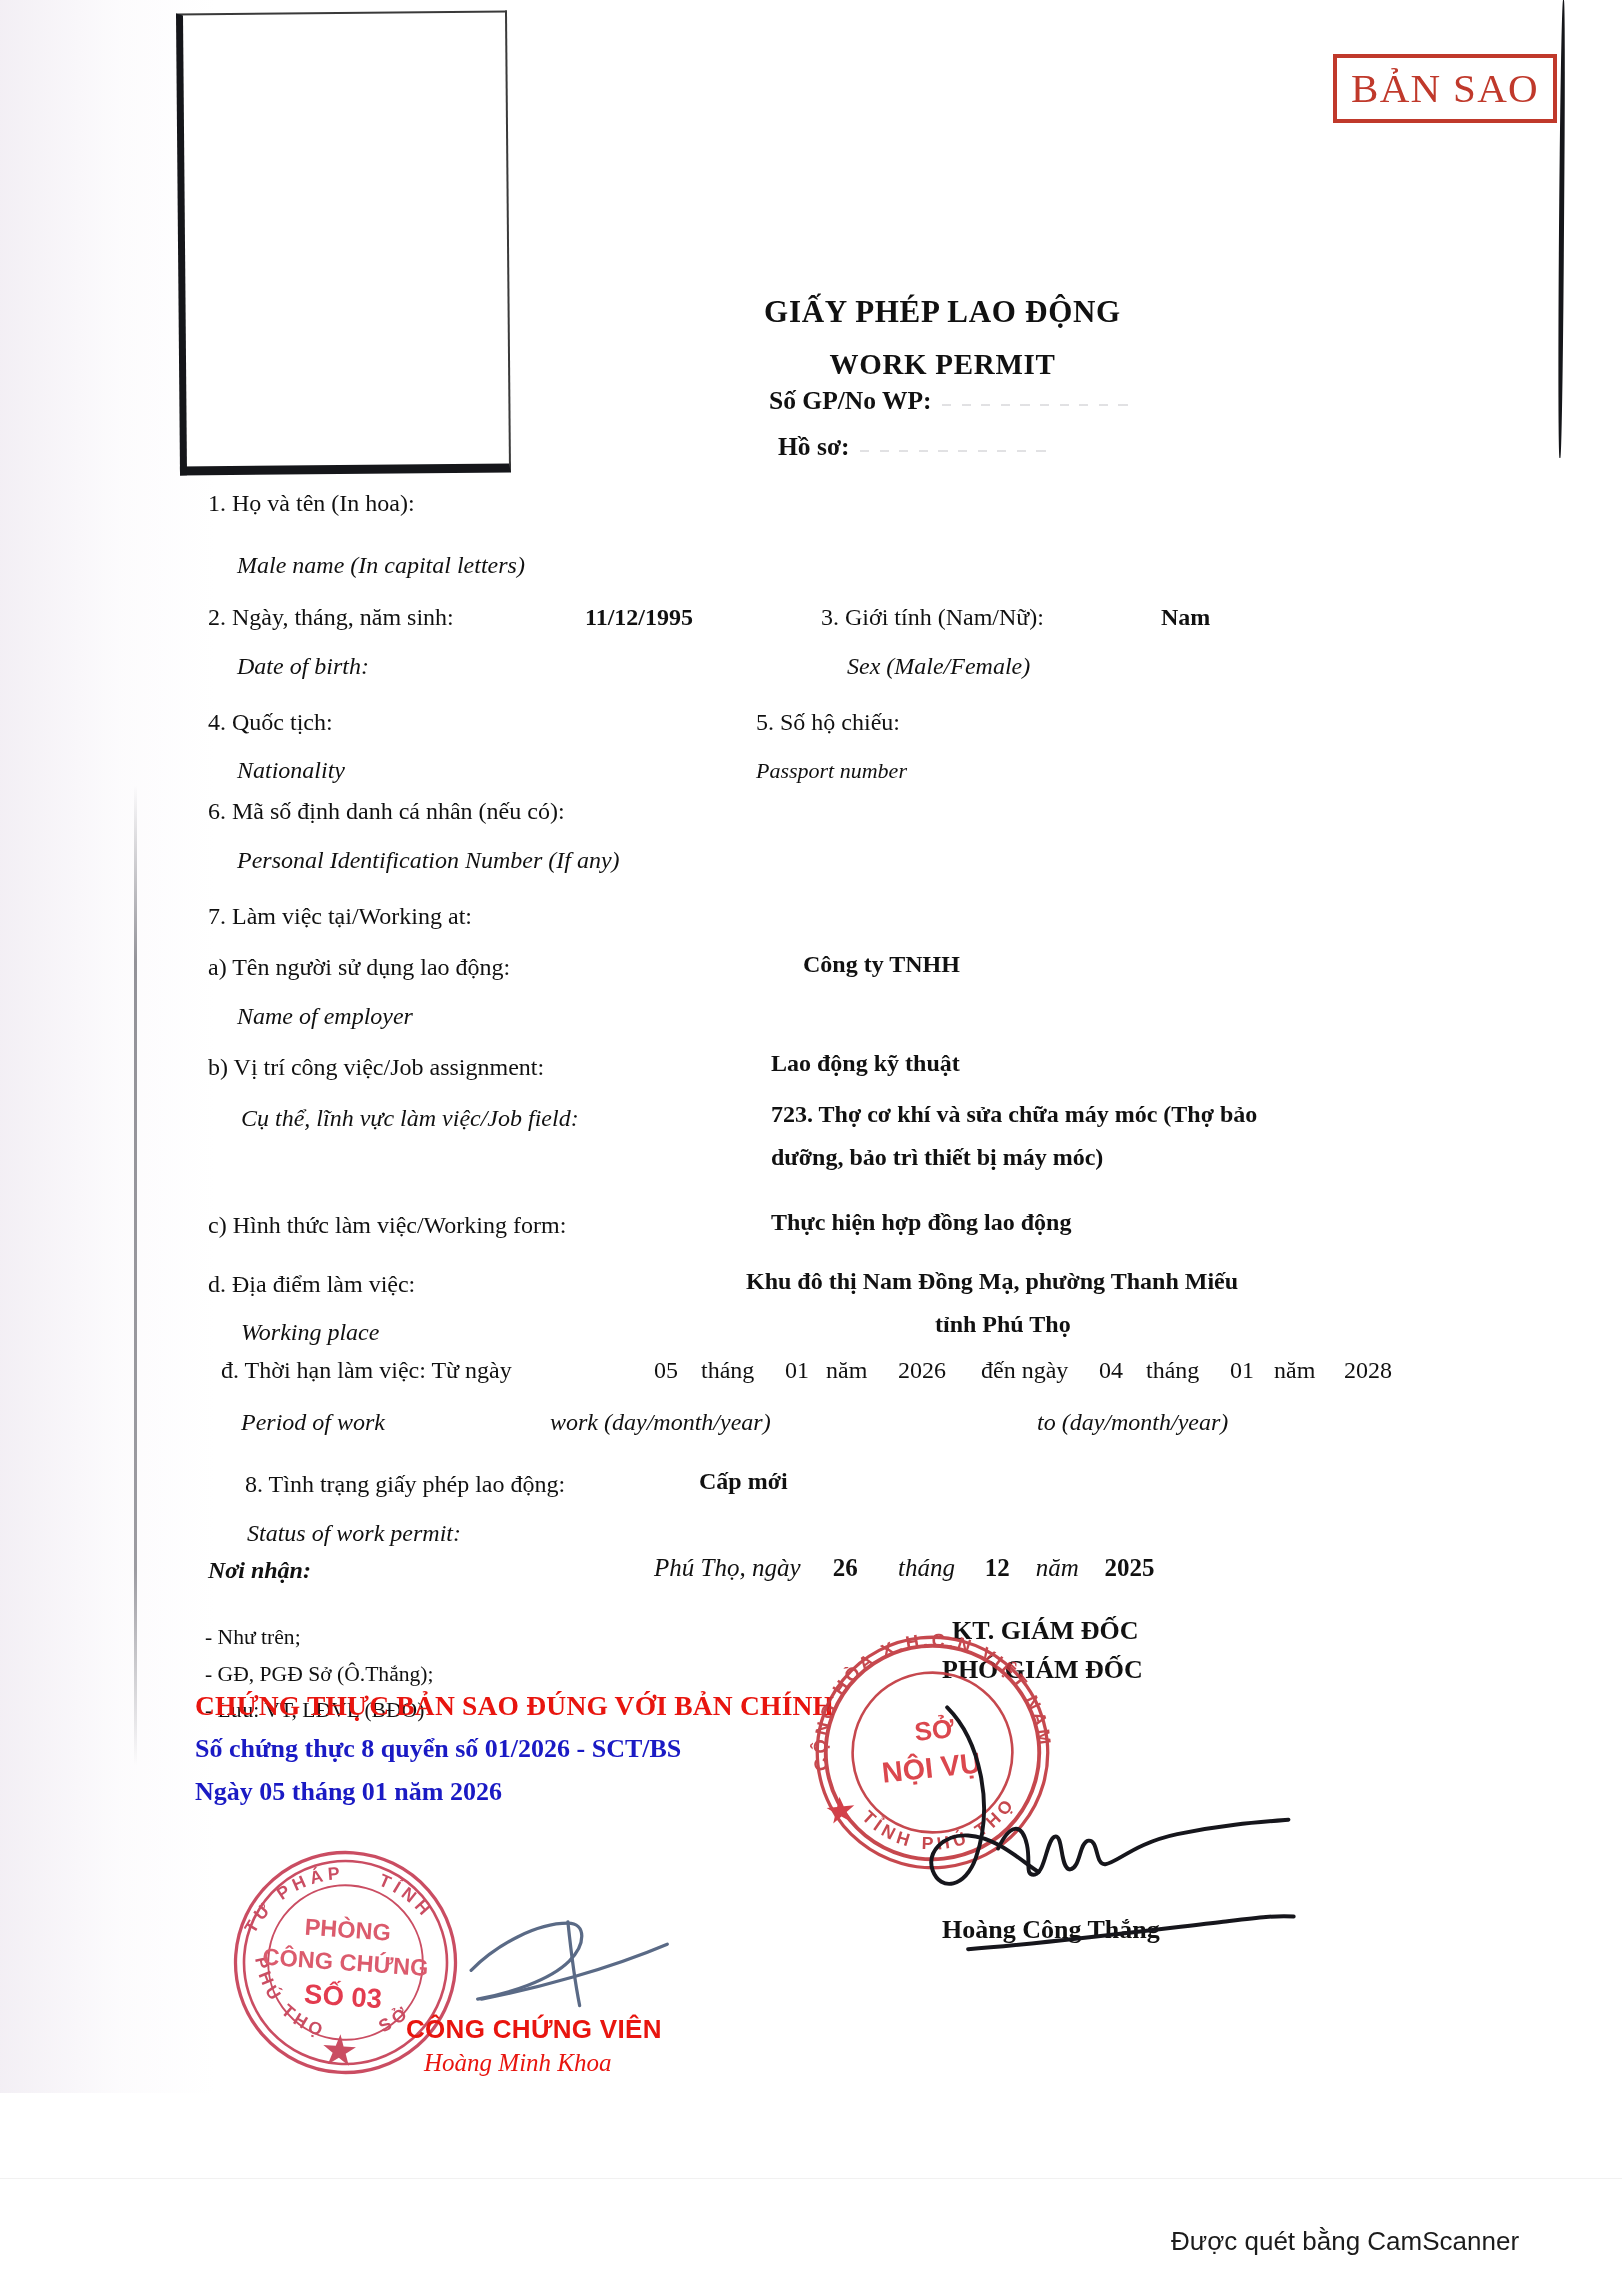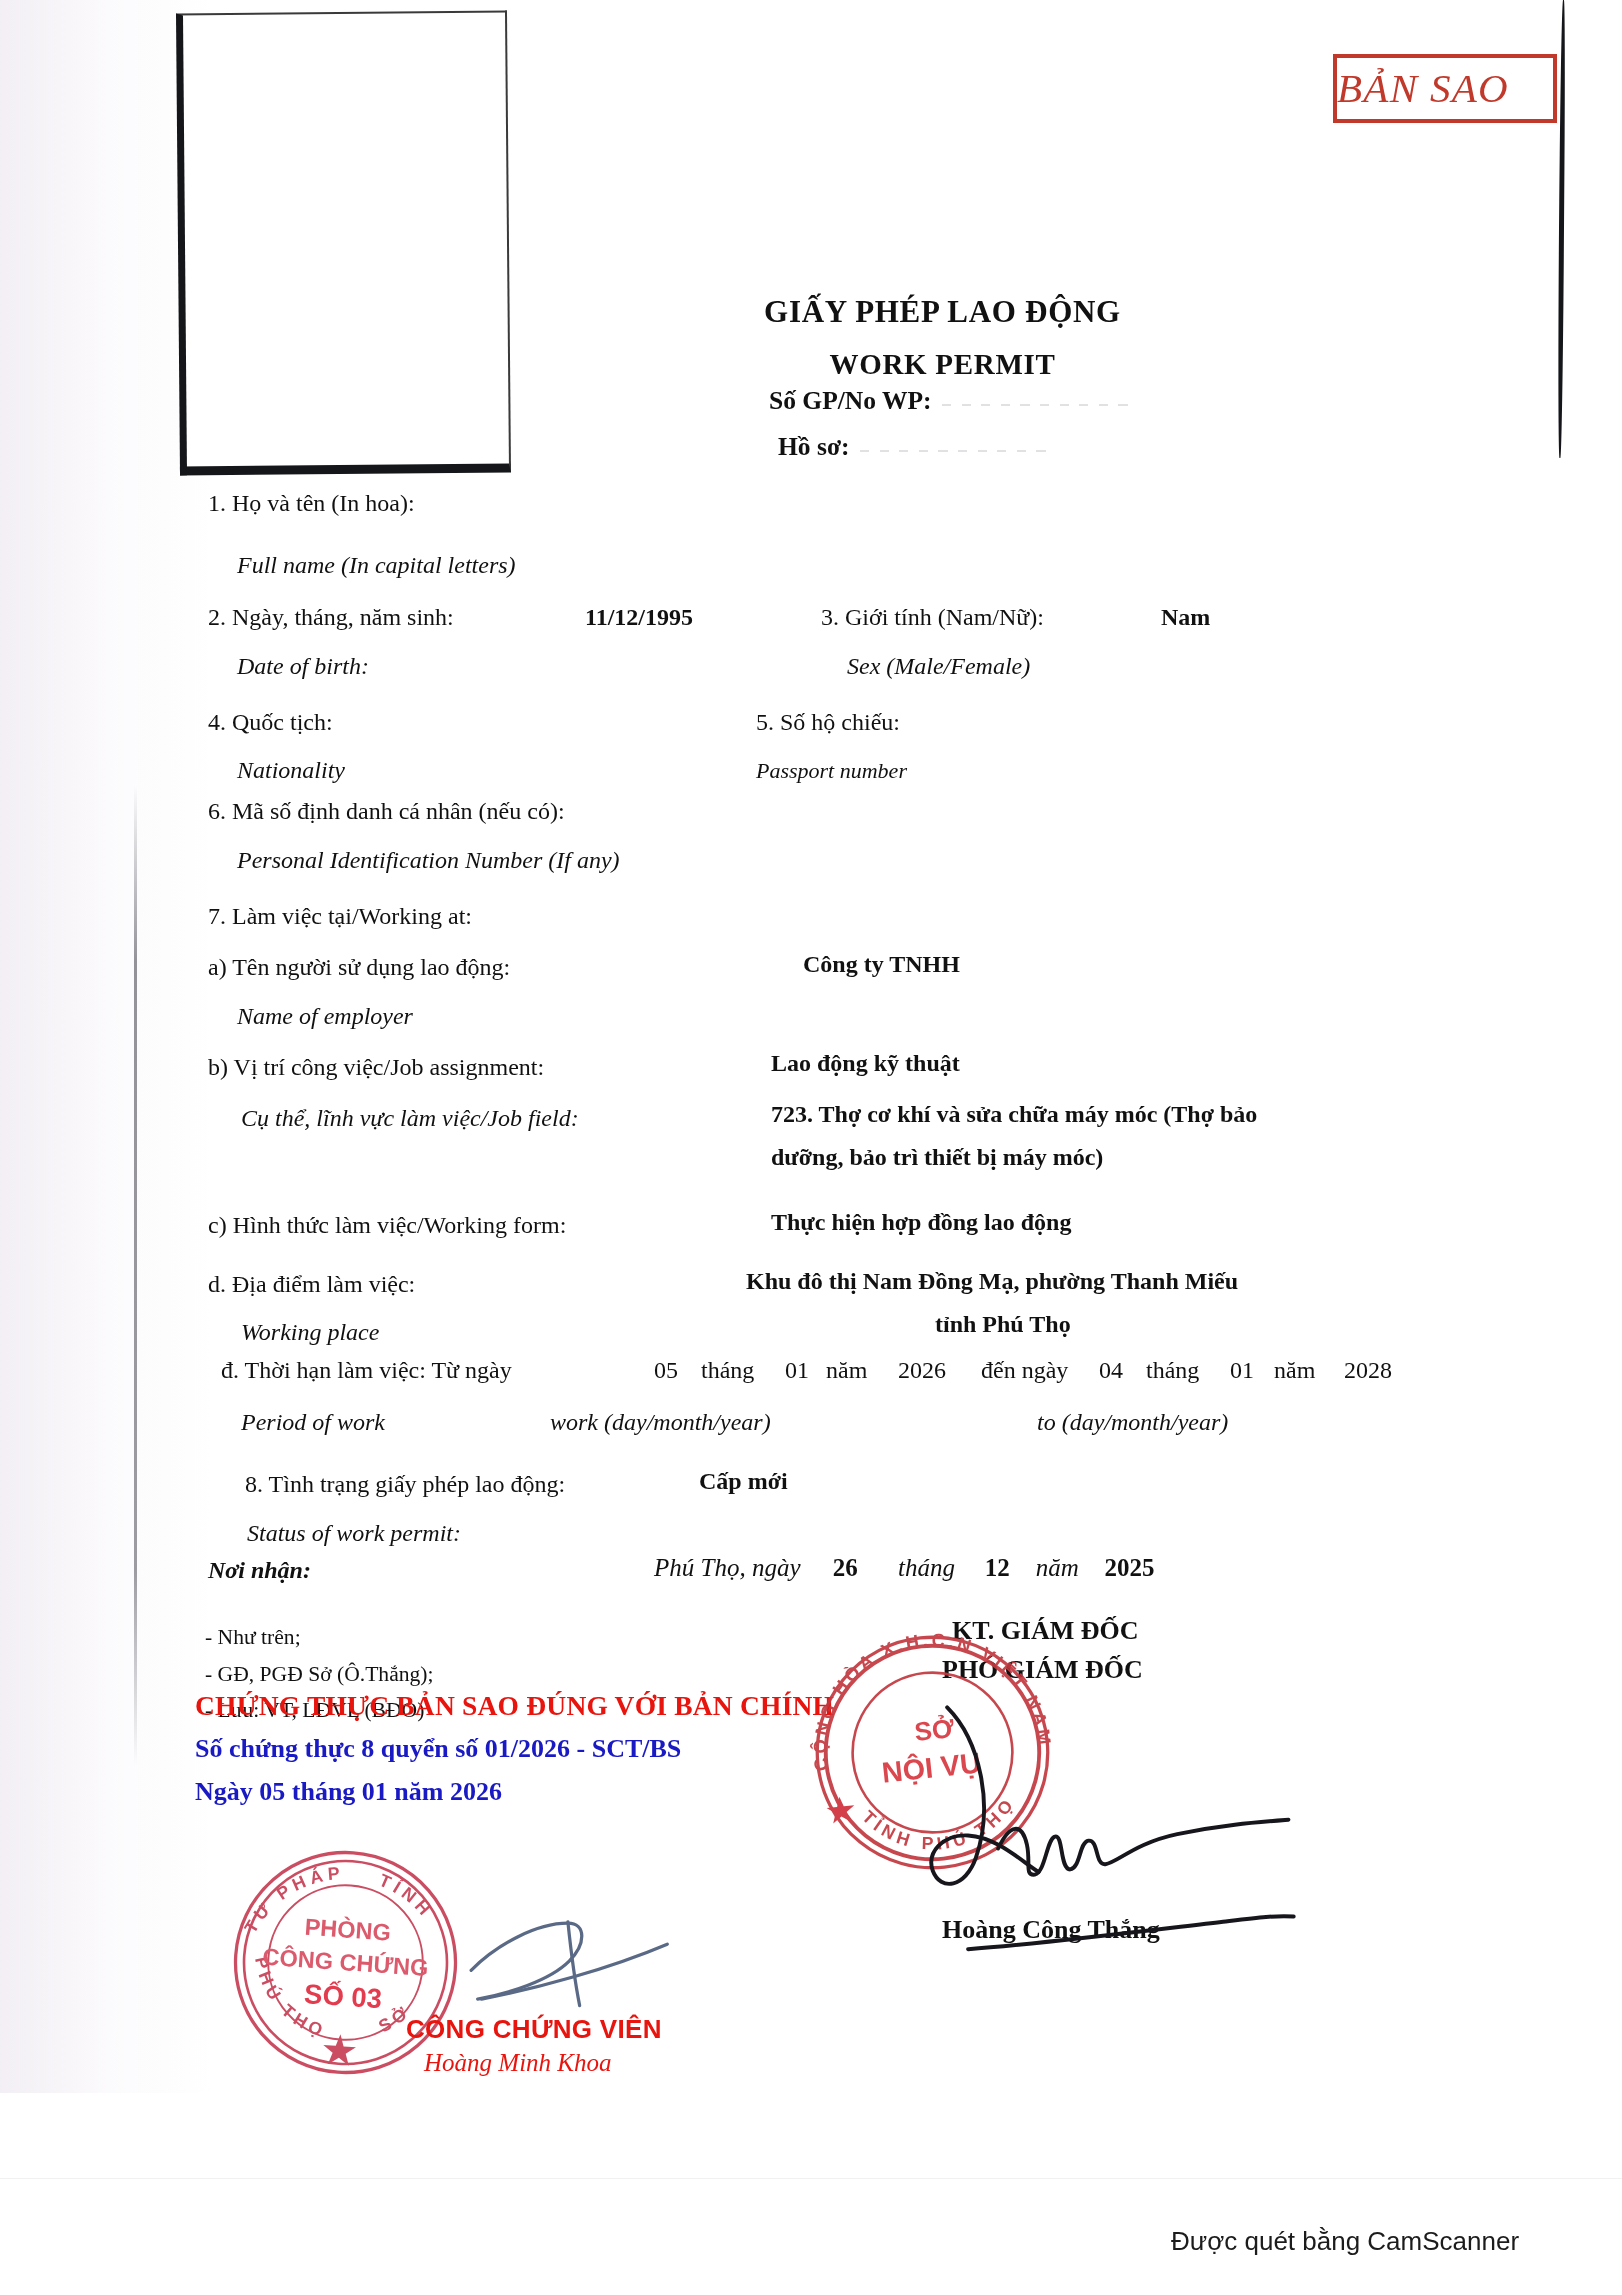--- a/index.html
+++ b/index.html
@@ -41,23 +41,22 @@
     border-left:7.2px solid #15161a;
     background:#ffffff;
     transform:rotate(-0.5deg);
   }
 
   
   .ban-sao{
     position:absolute; left:1333px; top:54px;
     width:216px; height:61px;
     border:4.6px solid #c0392b;
-    display:flex; align-items:center; justify-content:flex-start;
+    display:flex; align-items:center; justify-content:center;
     background:transparent;
-    font-style:italic;
   }
   .ban-sao span{
     font-family:"Liberation Serif", serif;
     font-size:41px; font-weight:400; letter-spacing:1.3px;
     color:#c0392b; line-height:1;
   }
 
   
   .nat-head{
     position:absolute; left:576px; top:79px; width:733px; text-align:center;
@@ -166,21 +165,21 @@
   </div>
 
   <div class="no-row">
     <span>Số GP/No WP:</span><span class="blank-val dotted"></span>
   </div>
   <div class="ho-so-row">
     <span>Hồ sơ:</span><span class="blank-val dotted"></span>
   </div>
 
   <div class="fld vn" style="left:208px; top:491px;">1. Họ và tên (In hoa):</div>
-  <div class="fld en" style="left:237px; top:553px;">Full name (In capital letters)</div>
+  <div class="fld en" style="left:237px; top:553px;">Male name (In capital letters)</div>
   <div class="fld val" style="left:641px; top:491px;"></div>
 
   <div class="fld vn" style="left:208px; top:605px;">2. Ngày, tháng, năm sinh:</div>
   <div class="fld val" style="left:585px; top:605px;">11/12/1995</div>
   <div class="fld en" style="left:237px; top:654px;">Date of birth:</div>
 
   <div class="fld vn" style="left:821px; top:605px;">3. Giới tính (Nam/Nữ):</div>
   <div class="fld val" style="left:1161px; top:605px;">Nam</div>
   <div class="fld en" style="left:847px; top:654px;">Sex (Male/Female)</div>
 

